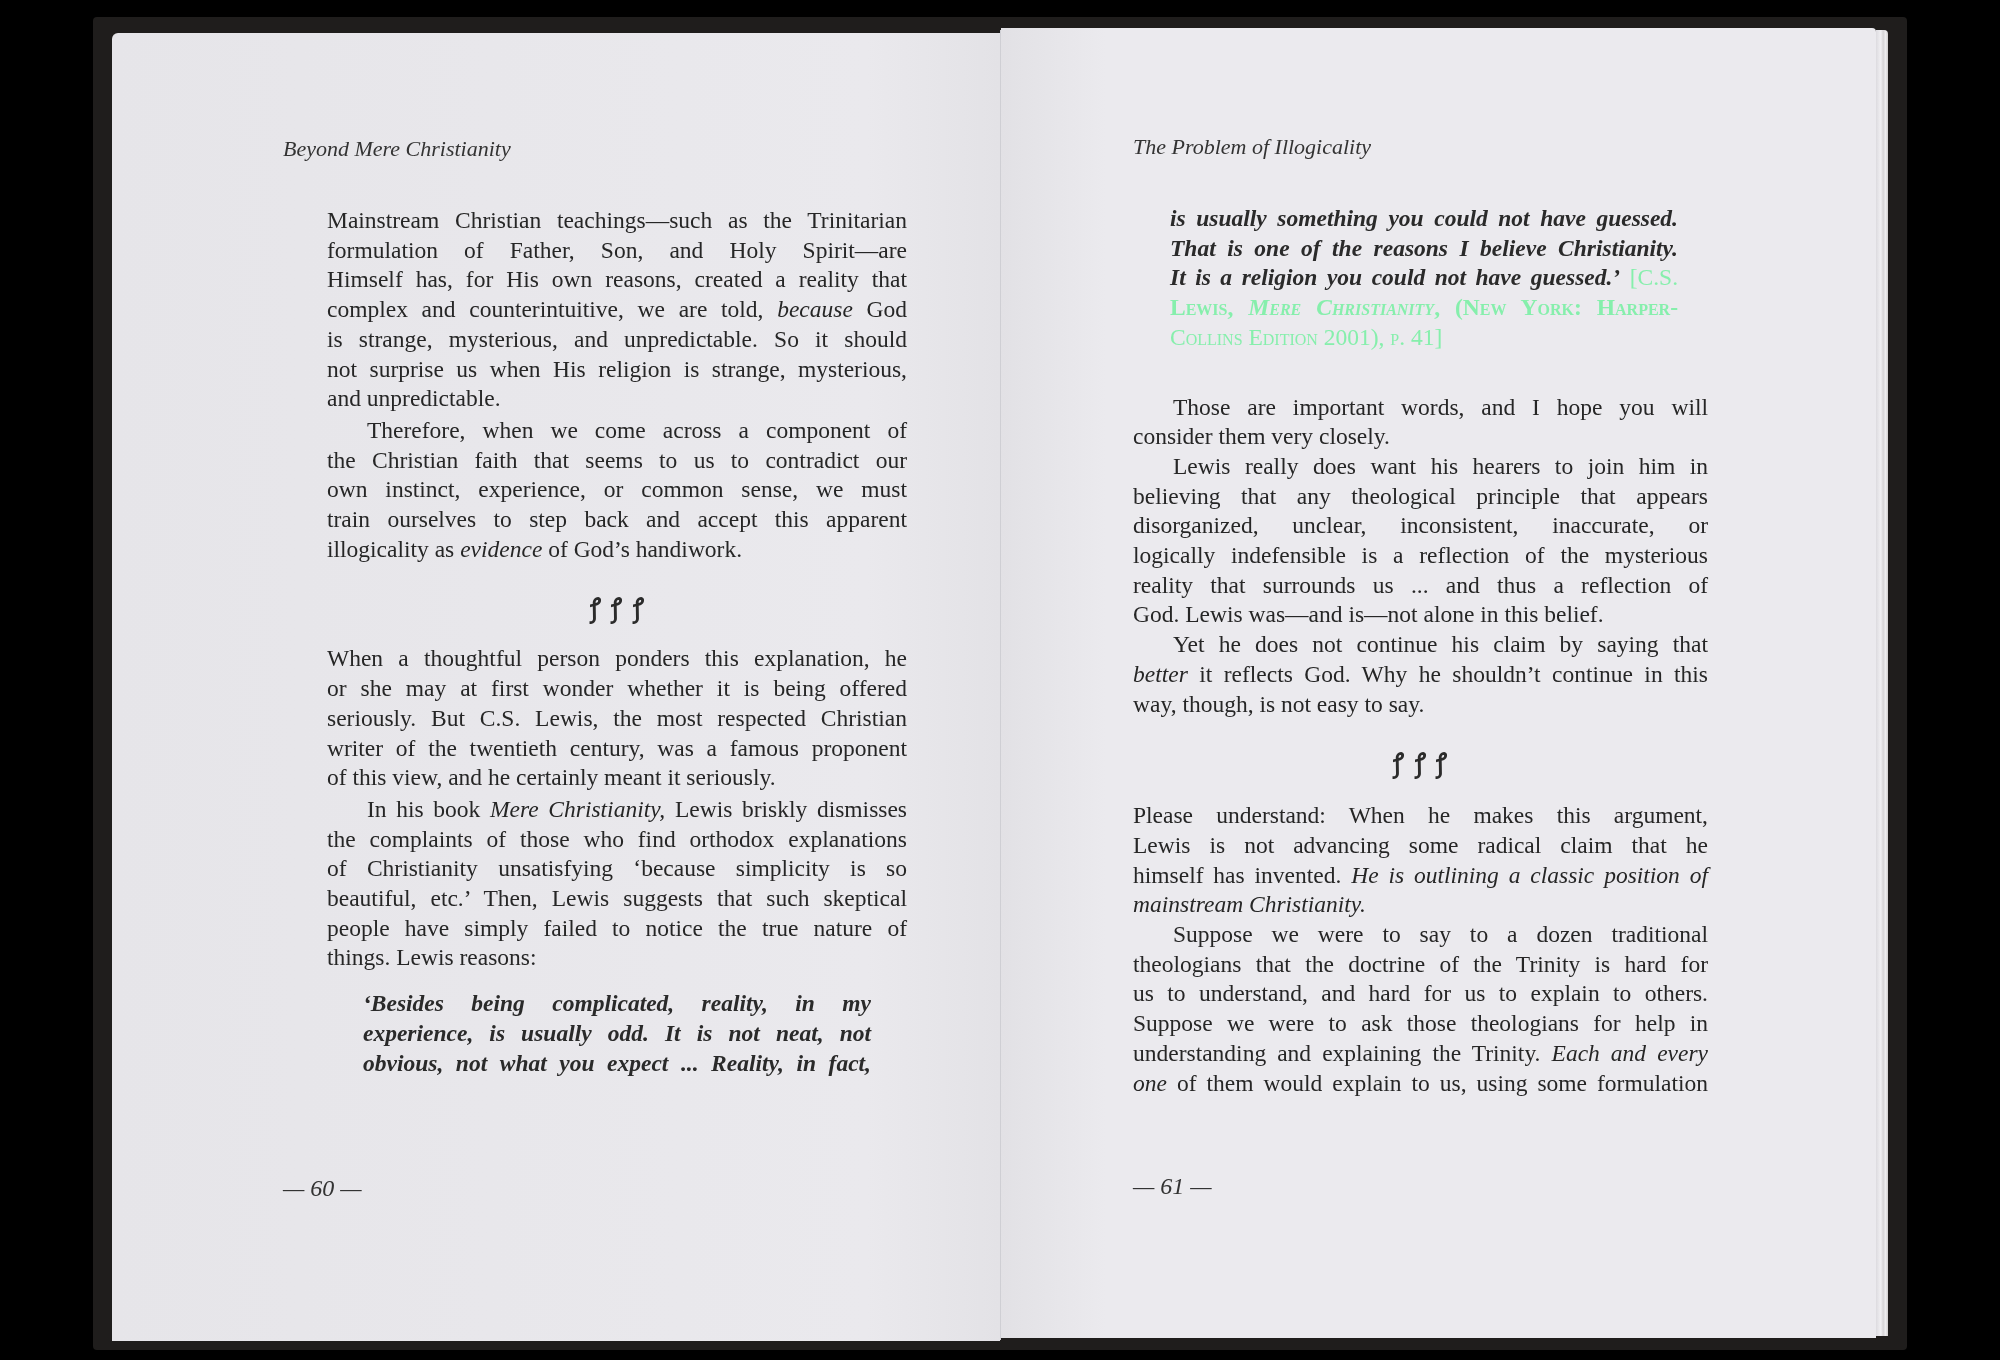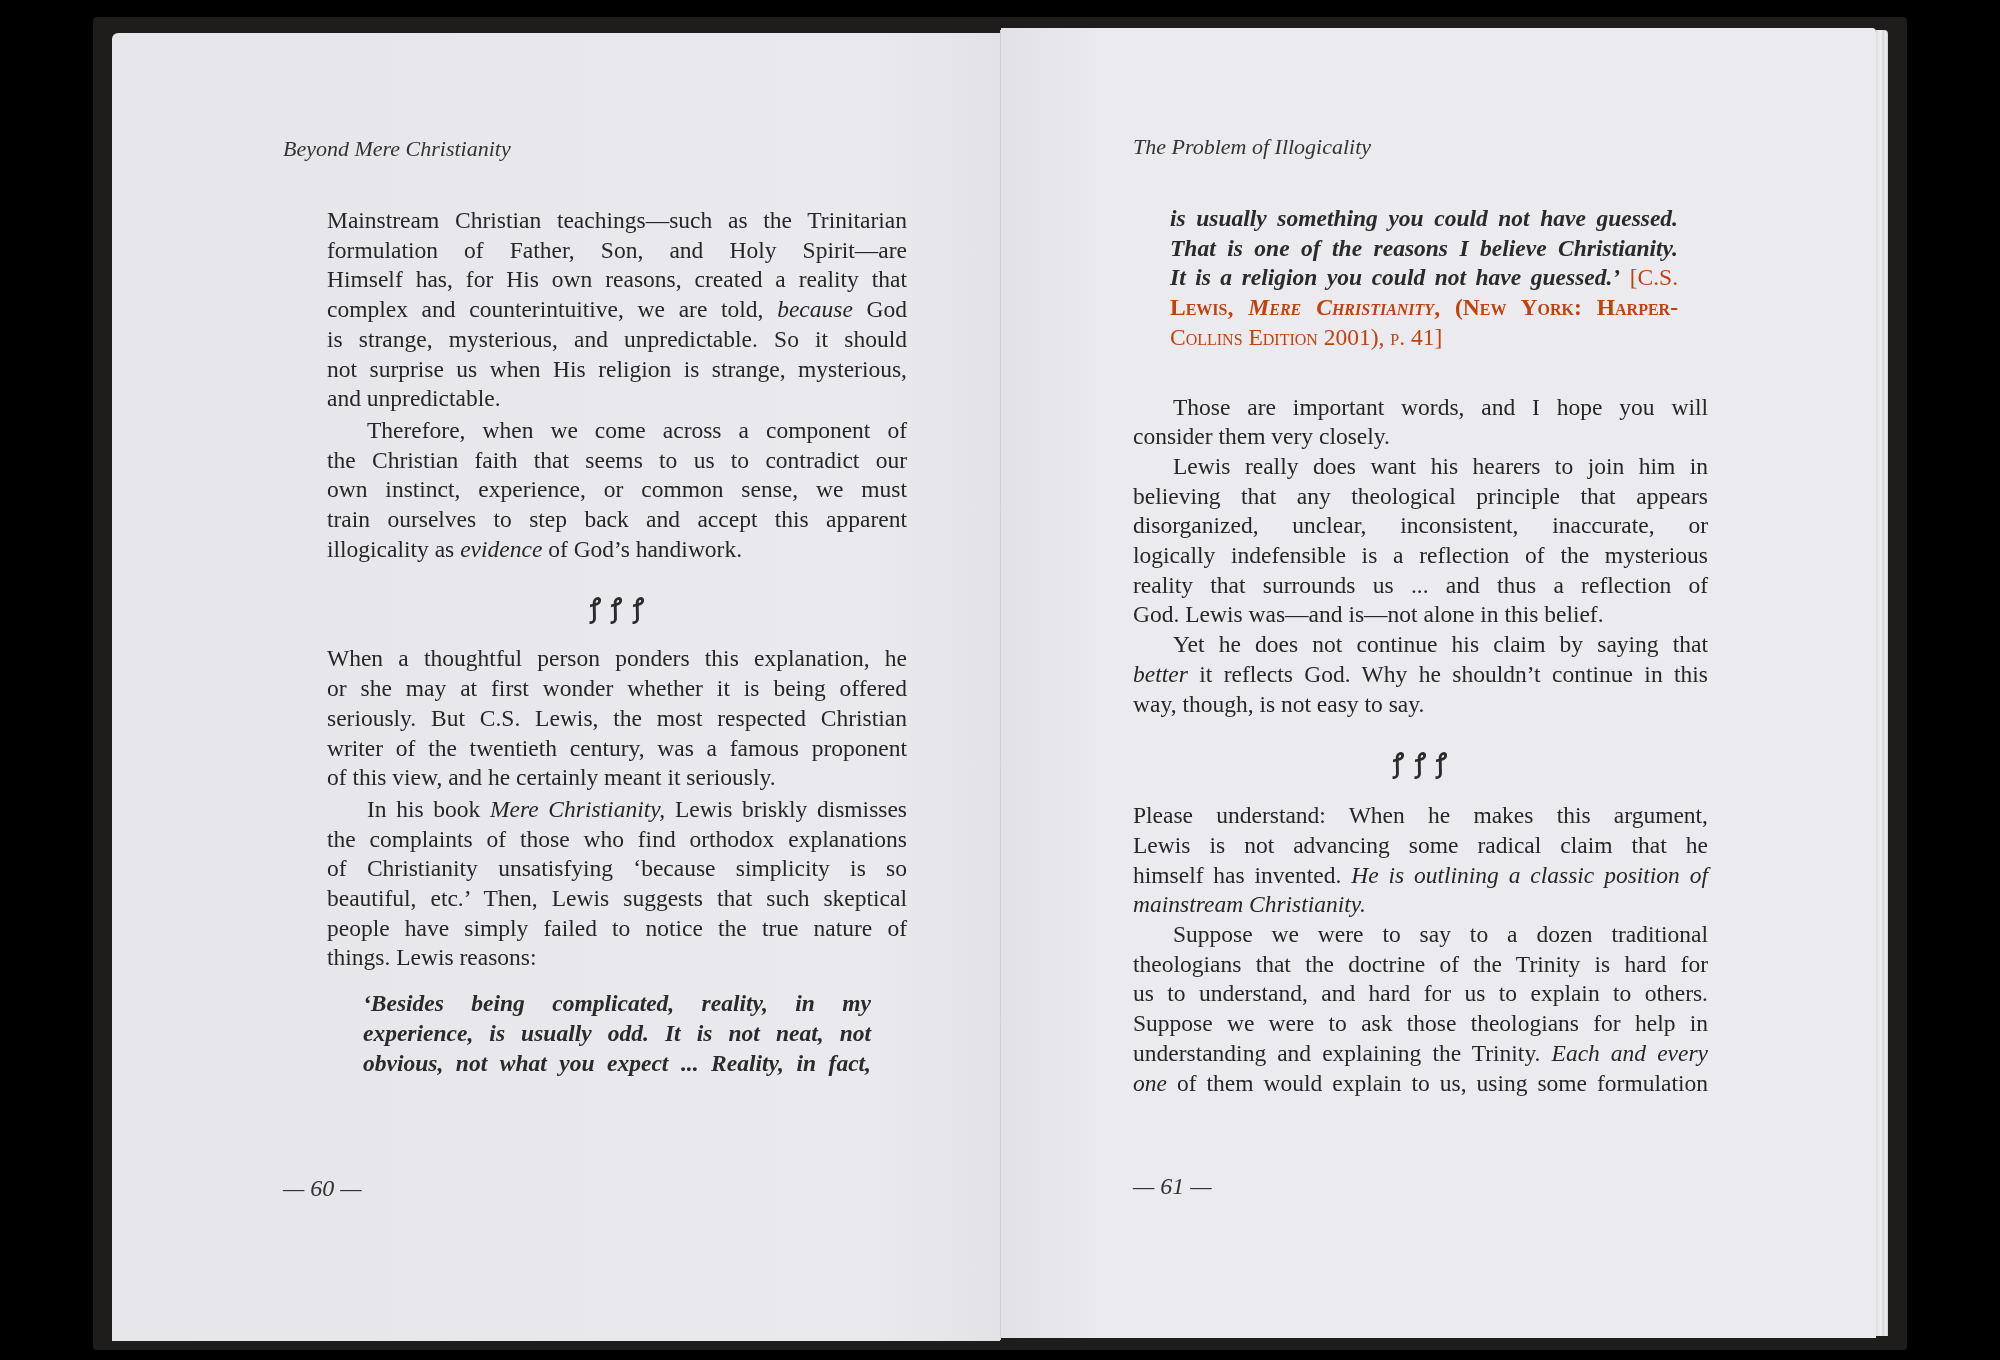--- a/index.html
+++ b/index.html
@@ -119,21 +119,21 @@
       text-align: left;
       white-space: nowrap;
     }
     .sc {
       font-variant: small-caps;
     }
     em { font-style: italic; }
     .cite {
       font-weight: normal;
       font-style: normal;
-      color: #c2410c;
+      color: #86efac;
     }
     .cite em { font-style: italic; }
   </style>
 </head>
 <body>
 
 <div class="cover"></div>
 
 <div class="page left"></div>
 

